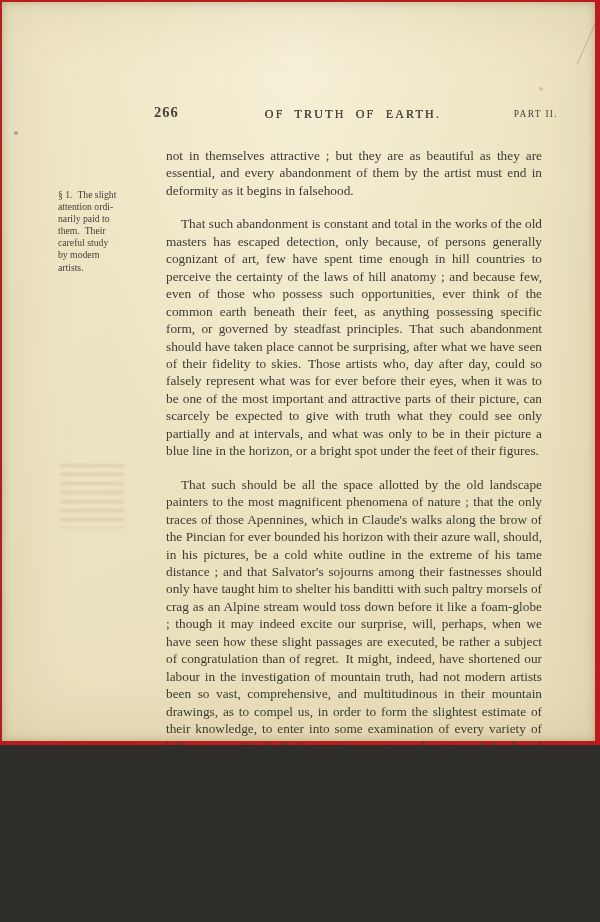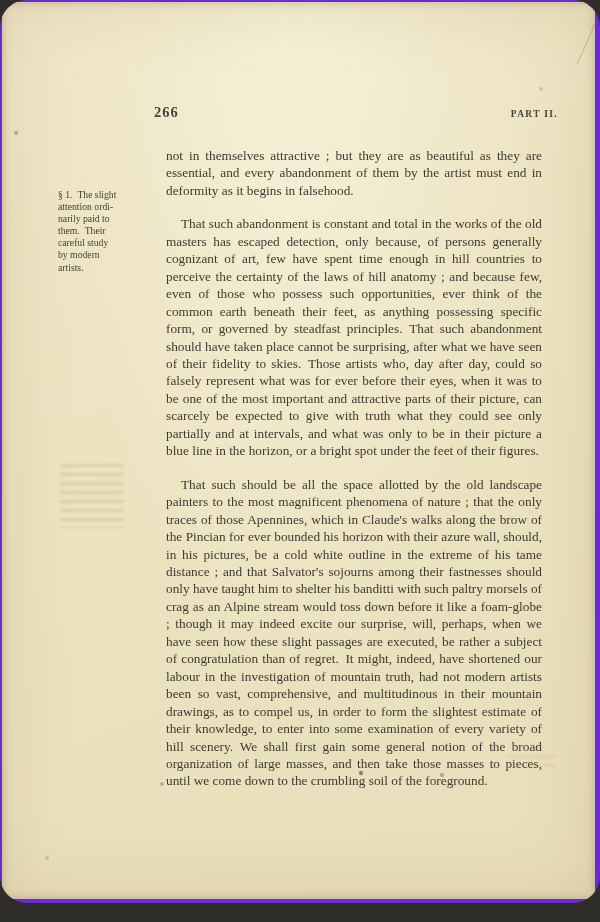--- a/index.html
+++ b/index.html
@@ -4,24 +4,23 @@
 <style>
   html, body {
     margin: 0;
     padding: 0;
     background: #2e2d2a;
     font-family: "Liberation Serif", "DejaVu Serif", serif;
   }
   .viewport {
     position: relative;
     width: 600px;
-    height: 903px;
+    height: 745px;
     overflow: hidden;
-    background: #6d28d9; 
-    border-radius: 27px;
+    background: #b91c1c; 
   }
   .paper {
     position: absolute;
     top: 2px; left: 2px; right: 5px; bottom: 4px;
     background:
       radial-gradient(ellipse at 50% 6%, rgba(255,252,236,0.45), rgba(255,252,236,0) 55%),
       linear-gradient(160deg, #f0e7c8 0%, #ece3c1 45%, #e8deba 100%);
     box-shadow:
       inset 0 0 70px rgba(150,125,70,0.20),
       inset 0 0 8px  rgba(80,65,35,0.30);
@@ -37,21 +36,21 @@
     font-size: 14.5px; font-weight: bold; letter-spacing: 1px;
   }
   .running-title {
     position: absolute; left: 0; right: 0; top: 3px;
     text-align: center;
     font-size: 12px; letter-spacing: 2.2px; word-spacing: 5px;
     text-shadow: 0 0 0.5px currentColor;
   }
   .part-label {
     position: absolute; right: 0; top: 5px;
-    font-size: 9.5px; font-weight: bold; letter-spacing: 1.3px;
+    font-size: 9.5px; font-weight: normal; letter-spacing: 1.3px;
   }
   
   .margin-note {
     position: absolute;
     top: 187px; left: 56px; width: 90px;
     font-size: 9.7px; line-height: 12.1px;
     color: #45413a;
     white-space: pre-line;
   }
   
@@ -98,20 +97,21 @@
   }
 </style>
 </head>
 <body>
 
 <div class="viewport">
   <div class="paper">
 
     <div class="page-head">
       <span class="page-number">266</span>
+      <span class="running-title">OF TRUTH OF EARTH.</span>
       <span class="part-label">PART II.</span>
     </div>
 
     <aside class="margin-note">§ 1. The slight
 attention ordi-
 narily paid to
 them. Their
 careful study
 by modern
 artists.</aside>

